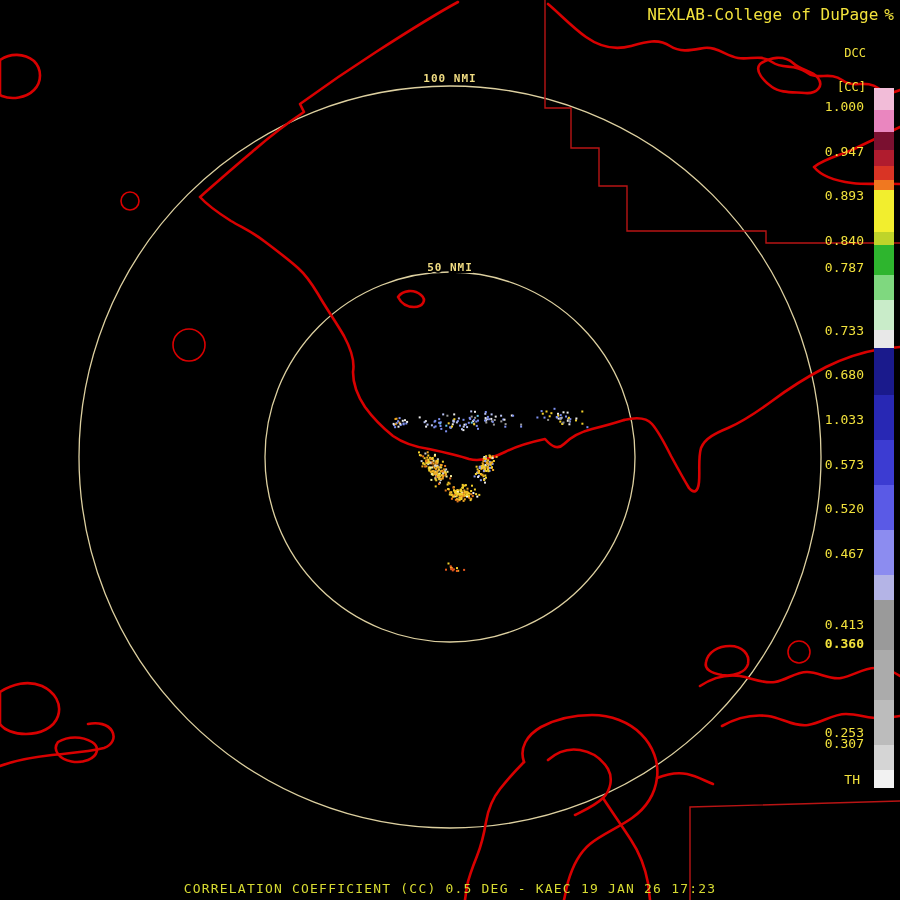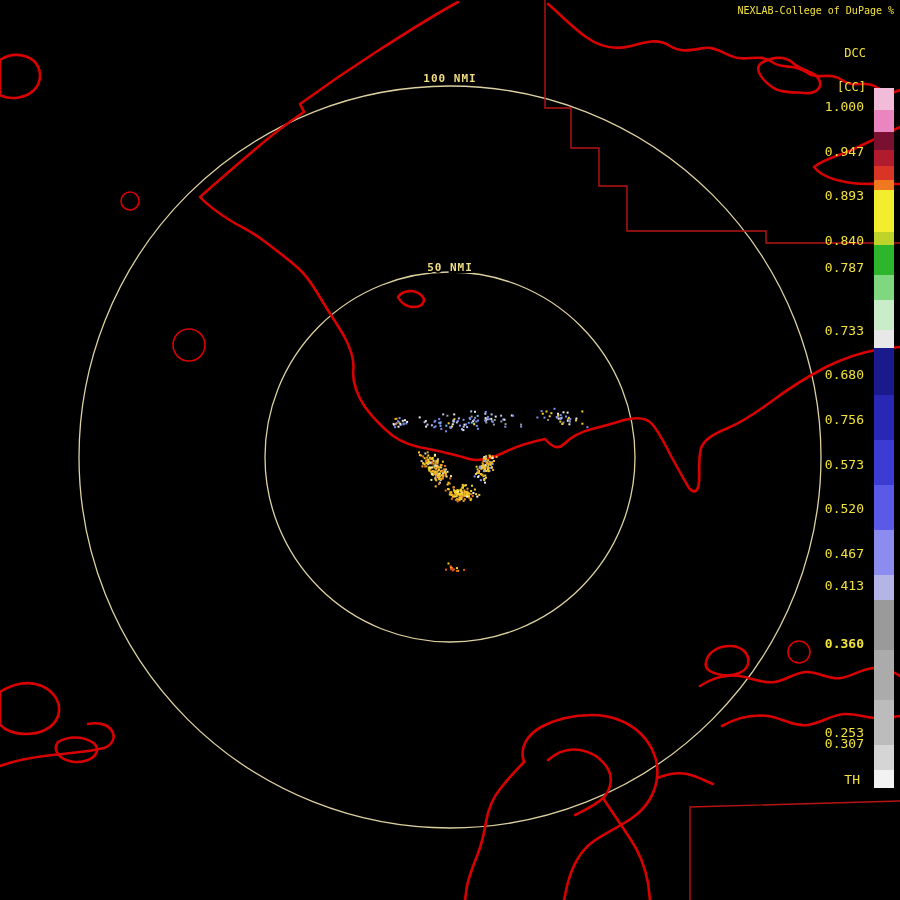--- a/index.html
+++ b/index.html
@@ -3,21 +3,21 @@
 <meta charset="utf-8">
 <style>
   html,body{margin:0;padding:0;background:#000;}
   .stage{
     position:relative;width:900px;height:900px;overflow:hidden;
     background:var(--bg,#000);
     font-family:"DejaVu Sans Mono","Liberation Mono",monospace;
   }
   .stage svg{position:absolute;left:0;top:0;}
   .site-title{
-    position:absolute;top:5px;right:6px;font-size:10px;color:var(--yellow);
+    position:absolute;top:5px;right:6px;font-size:16px;color:var(--yellow);
     display:flex;gap:6px;white-space:pre;
   }
   .cb-label{position:absolute;top:46px;right:34px;font-size:12px;color:var(--yellow);}
   .cb-sublabel{position:absolute;top:60px;right:34px;font-size:12px;color:var(--yellow);margin-top:20px;}
   .colorbar{
     position:absolute;top:88px;right:6px;width:20px;height:700px;
     display:flex;flex-direction:column;
   }
   .colorbar > div{width:100%;}
   .ticks{position:absolute;inset:0;pointer-events:none;}
@@ -620,24 +620,25 @@
       <div style="height: 18px; background: rgb(242, 242, 242);"></div>
     </div>
   <div class="ticks">
       <div class="tick" style="top: 100px;">1.000</div>
       <div class="tick" style="top: 144.7px;">0.947</div>
       <div class="tick" style="top: 189.4px; margin-left: 36px;">0.893</div>
       <div class="tick" style="top: 234.1px; margin-left: 45px;">0.840</div>
       <div class="tick" style="top: 261px; margin-left: 36px;">0.787</div>
       <div class="tick" style="top: 323.6px;">0.733</div>
       <div class="tick" style="top: 368.3px;">0.680</div>
-      <div class="tick" style="top: 413px;">0.756</div>
+      <div class="tick" style="top: 413px;">1.033</div>
       <div class="tick" style="top: 457.7px;">0.573</div>
       <div class="tick" style="top: 502.4px;">0.520</div>
       <div class="tick" style="top: 547.1px;">0.467</div>
-      <div class="tick" style="top: 579px;">0.413</div>
+      <div class="tick" style="top: 618px;">0.413</div>
       <div class="tick" style="top: 636.6px; font-weight: bold;">0.360</div>
       <div class="tick" style="top: 717px; margin-top: 20px;">0.307</div>
       <div class="tick" style="top: 726px;">0.253</div>
     </div>
   <div class="cb-th">TH</div>
 
+  <div class="caption">CORRELATION COEFFICIENT (CC) 0.5 DEG - KAEC 19 JAN 26 17:23</div>
 </div>
 
 </body></html>

